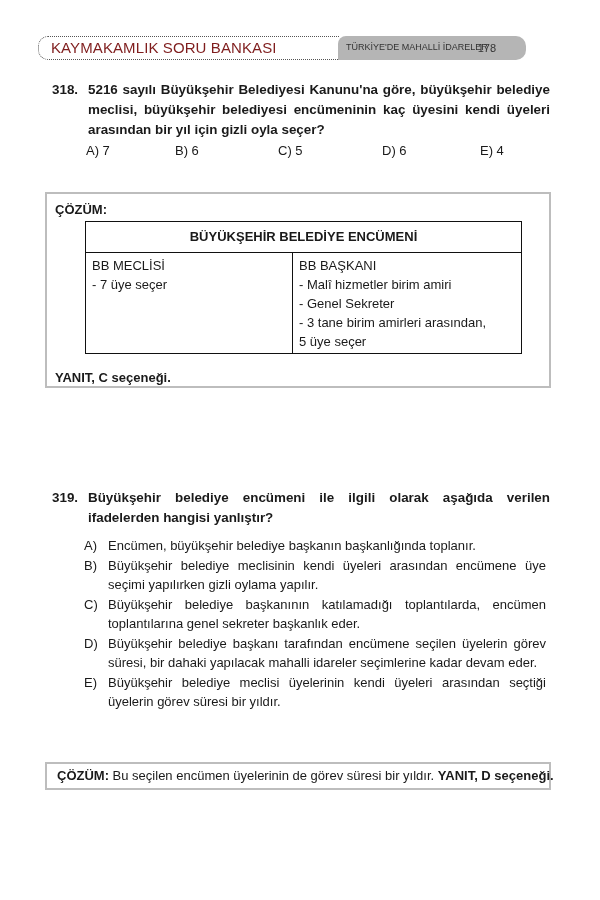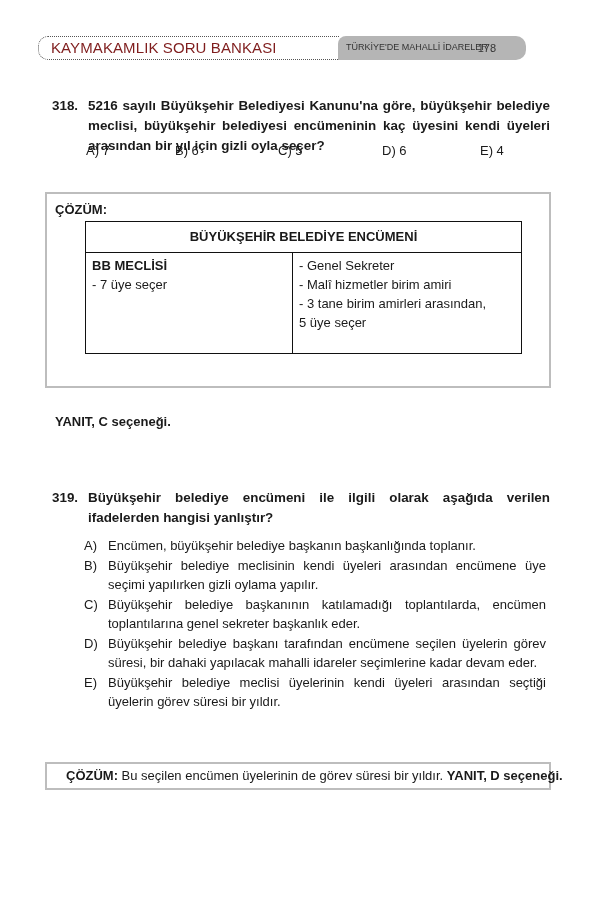--- a/index.html
+++ b/index.html
@@ -21,56 +21,56 @@
   .q-num { position: absolute; left: 0; top: 0; }
   .q-text { margin-left: 36px; text-align: justify; }
 
   .options-row { position: absolute; top: 143px; left: 86px; width: 440px; font-size: 13px; }
   .options-row span { position: absolute; top: 0; white-space: nowrap; }
 
   
   .sol1 { position: absolute; left: 45px; top: 192px; width: 506px; height: 196px;
           border: 2px solid #bdbdbd; box-sizing: border-box; }
   .sol-label { position: absolute; left: 8px; top: 8px; font-size: 13px; font-weight: bold; }
-  .sol-answer { position: absolute; left: 8px; top: 176px; font-size: 13px; font-weight: bold; margin-top: 44px; }
+  .sol-answer { position: absolute; left: 8px; top: 176px; font-size: 13px; font-weight: bold; }
   .tbl { position: absolute; left: 38px; top: 27px; width: 437px; height: 133px;
          border: 1.5px solid #111; box-sizing: border-box; }
   .tbl-head { position: absolute; left: 0; top: 0; width: 100%; height: 30px;
               border-bottom: 1.5px solid #111; text-align: center; font-weight: bold;
               font-size: 13px; line-height: 30px; }
   .tbl-col { position: absolute; top: 30px; height: 101px; font-size: 13px; line-height: 19px; }
   .tbl-col.left { left: 0; width: 206px; border-right: 1.5px solid #111; }
   .tbl-col.right { left: 207px; width: 228px; }
   .tbl-col .inner { padding: 4px 6px; }
-  .tbl-col .ttl { font-weight: bold; }
+  .tbl-col .ttl { font-weight: normal; }
 
   
   .opts { position: absolute; left: 84px; top: 536px; width: 462px; font-size: 13px; line-height: 19.5px; }
   .opt { position: relative; padding-left: 24px; text-align: justify; margin-bottom: 0; }
   .opt .lt { position: absolute; left: 0; top: 0; }
 
   
   .sol2 { position: absolute; left: 45px; top: 762px; width: 506px; height: 28px;
-          border: 2px solid #bdbdbd; box-sizing: border-box; font-size: 13px; line-height: 24px; padding-left: 19px; white-space: nowrap; }
+          border: 2px solid #bdbdbd; box-sizing: border-box; font-size: 13px; line-height: 24px; padding-left: 10px; white-space: nowrap; }
   .b { font-weight: bold; }
 </style>
 </head>
 <body>
 
 <div class="header">
   <div class="header-left">
     <span class="header-title">KAYMAKAMLIK SORU BANKASI</span>
   </div>
   <div class="header-right">
     <span class="header-section">TÜRKİYE'DE MAHALLİ İDARELER</span>
     <span class="header-page">178</span>
   </div>
 </div>
 
-<div class="q" style="top:96px;">
+<div class="q" style="top:80px;">
   <span class="q-num">318.</span>
   <div class="q-text">5216 sayılı Büyükşehir Belediyesi Kanunu'na göre, büyükşehir belediye meclisi, büyükşehir belediyesi encümeninin kaç üyesini kendi üyeleri arasından bir yıl için gizli oyla seçer?</div>
 </div>
 
 <div class="options-row">
   <span style="left:0px;">A) 7</span>
   <span style="left:89px;">B) 6</span>
   <span style="left:192px;">C) 5</span>
   <span style="left:296px;">D) 6</span>
   <span style="left:394px;">E) 4</span>
@@ -81,22 +81,23 @@
   <div class="tbl">
     <div class="tbl-head">BÜYÜKŞEHİR BELEDİYE ENCÜMENİ</div>
     <div class="tbl-col left">
       <div class="inner">
         <div class="ttl">BB MECLİSİ</div>
         <div>- 7 üye seçer</div>
       </div>
     </div>
     <div class="tbl-col right">
       <div class="inner">
+        <div class="ttl">BB BAŞKANI</div>
+        <div>- Malî hizmetler birim amiri</div>
         <div>- Genel Sekreter</div>
-        <div>- Malî hizmetler birim amiri</div>
         <div>- 3 tane birim amirleri arasından,</div>
         <div>5 üye seçer</div>
       </div>
     </div>
   </div>
   <span class="sol-answer">YANIT, C seçeneği.</span>
 </div>
 
 <div class="q" style="top:488px;">
   <span class="q-num">319.</span>

